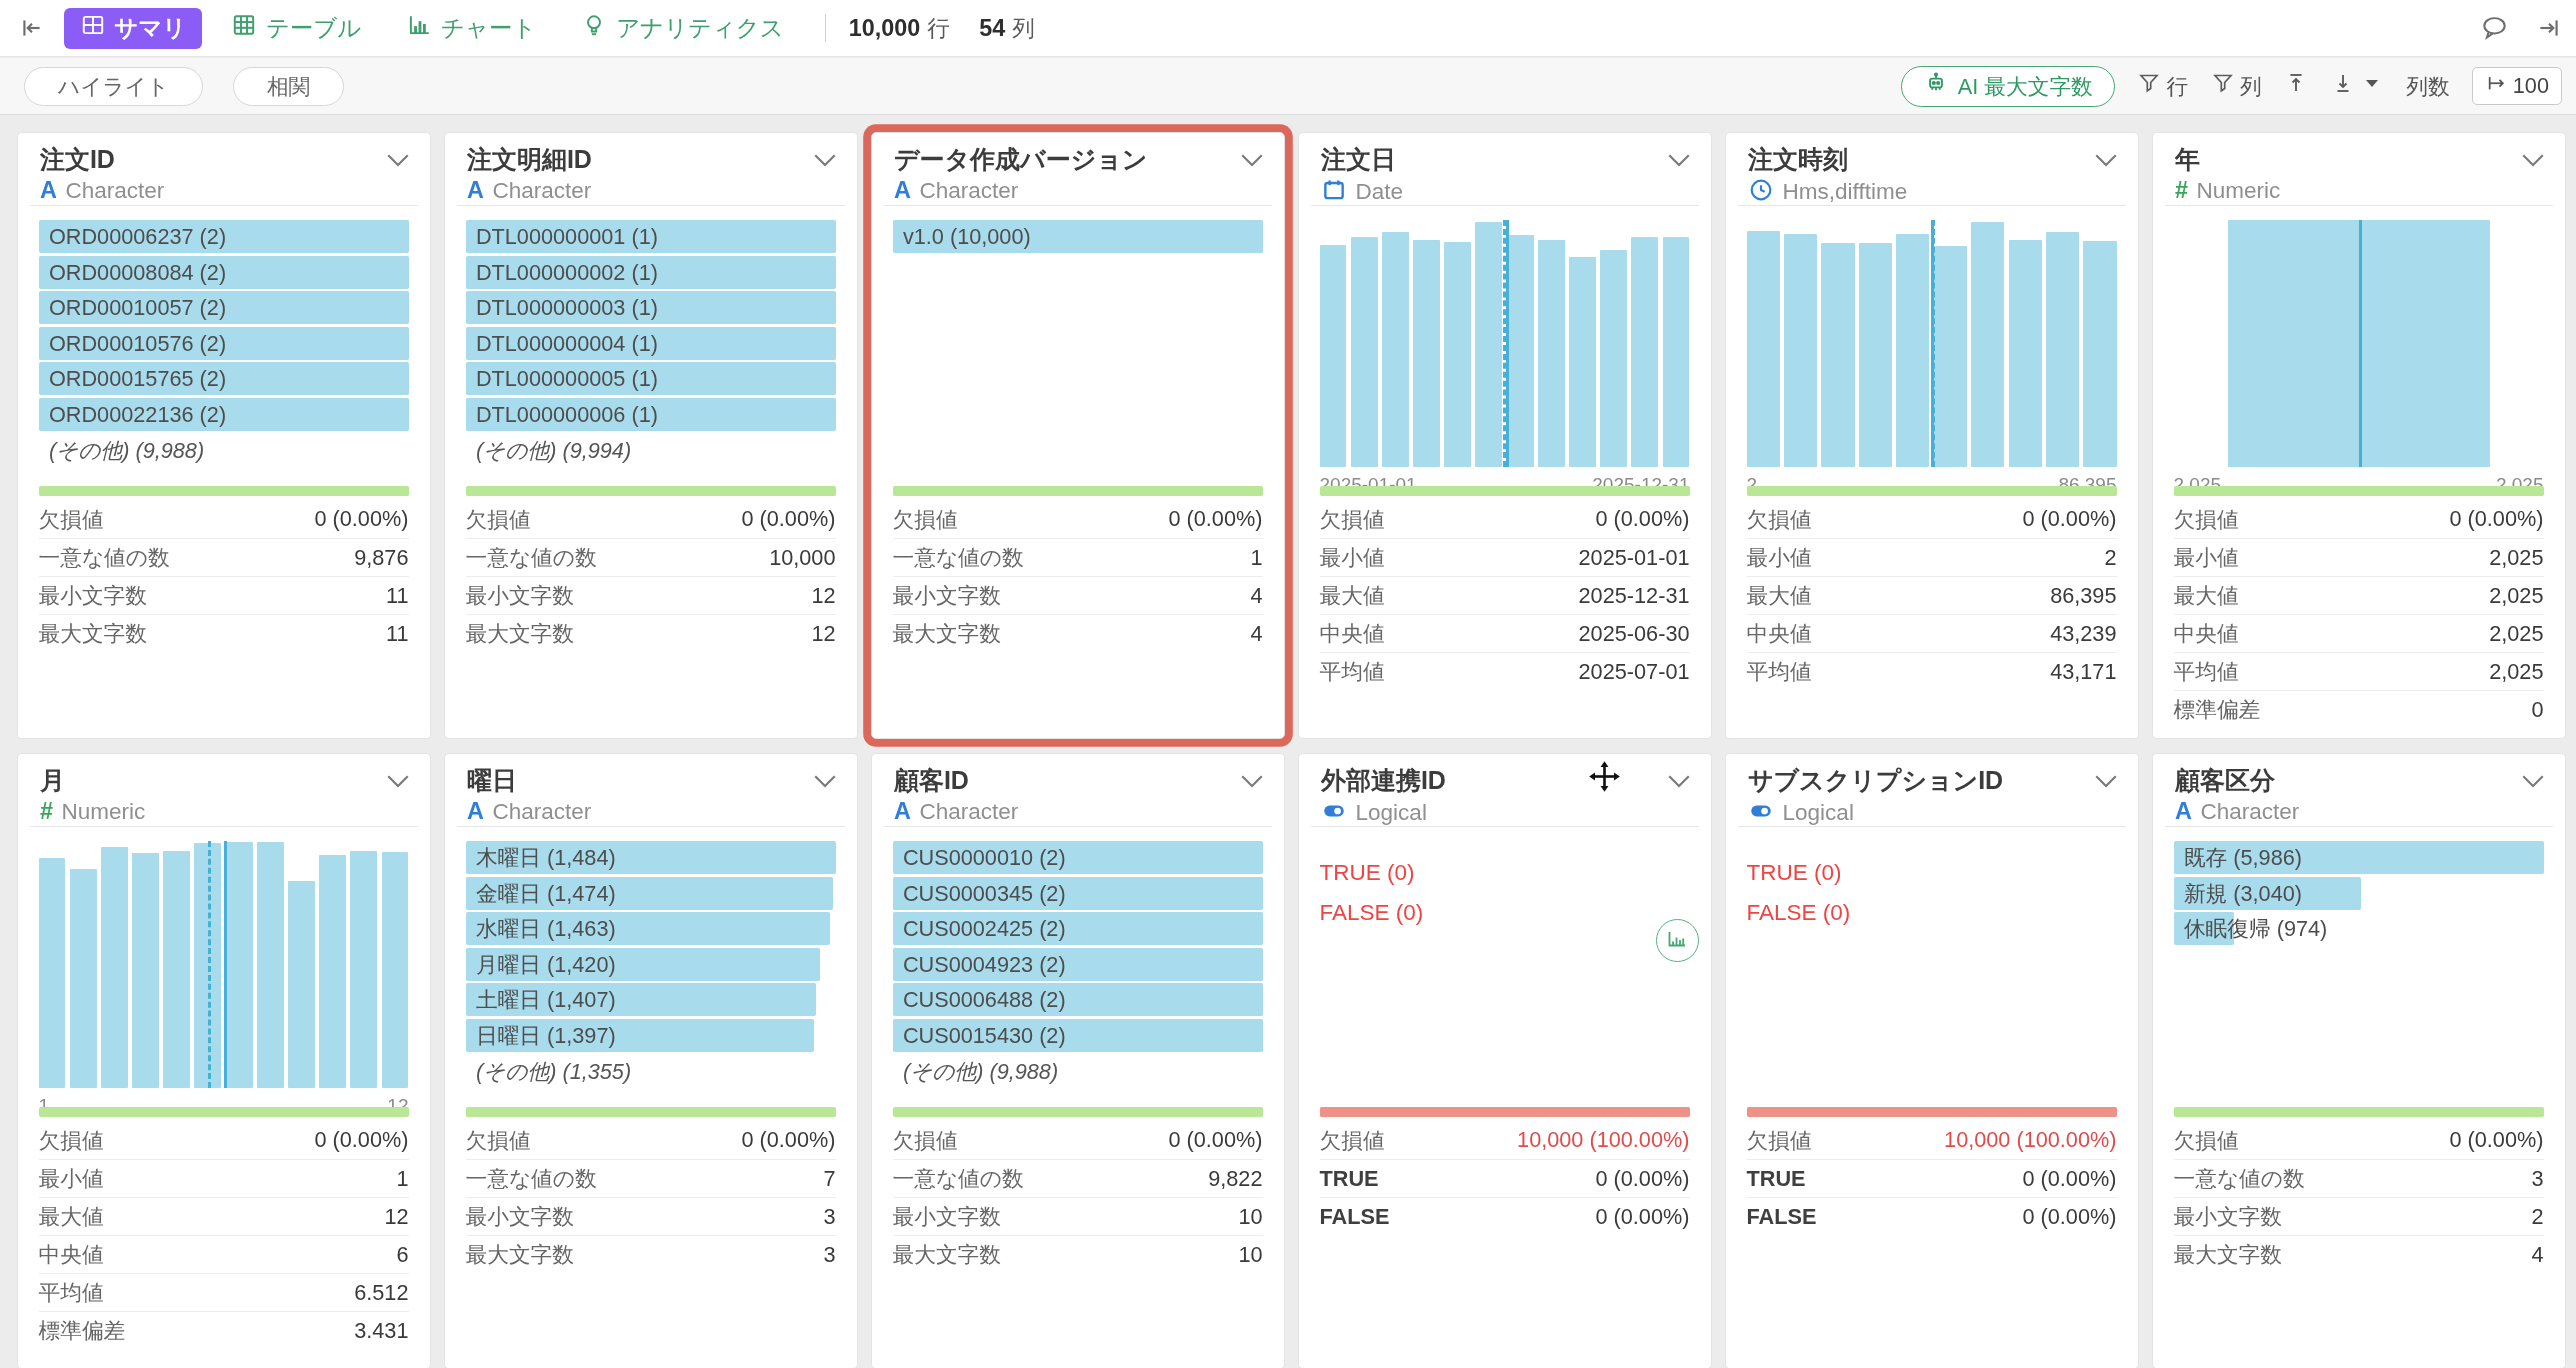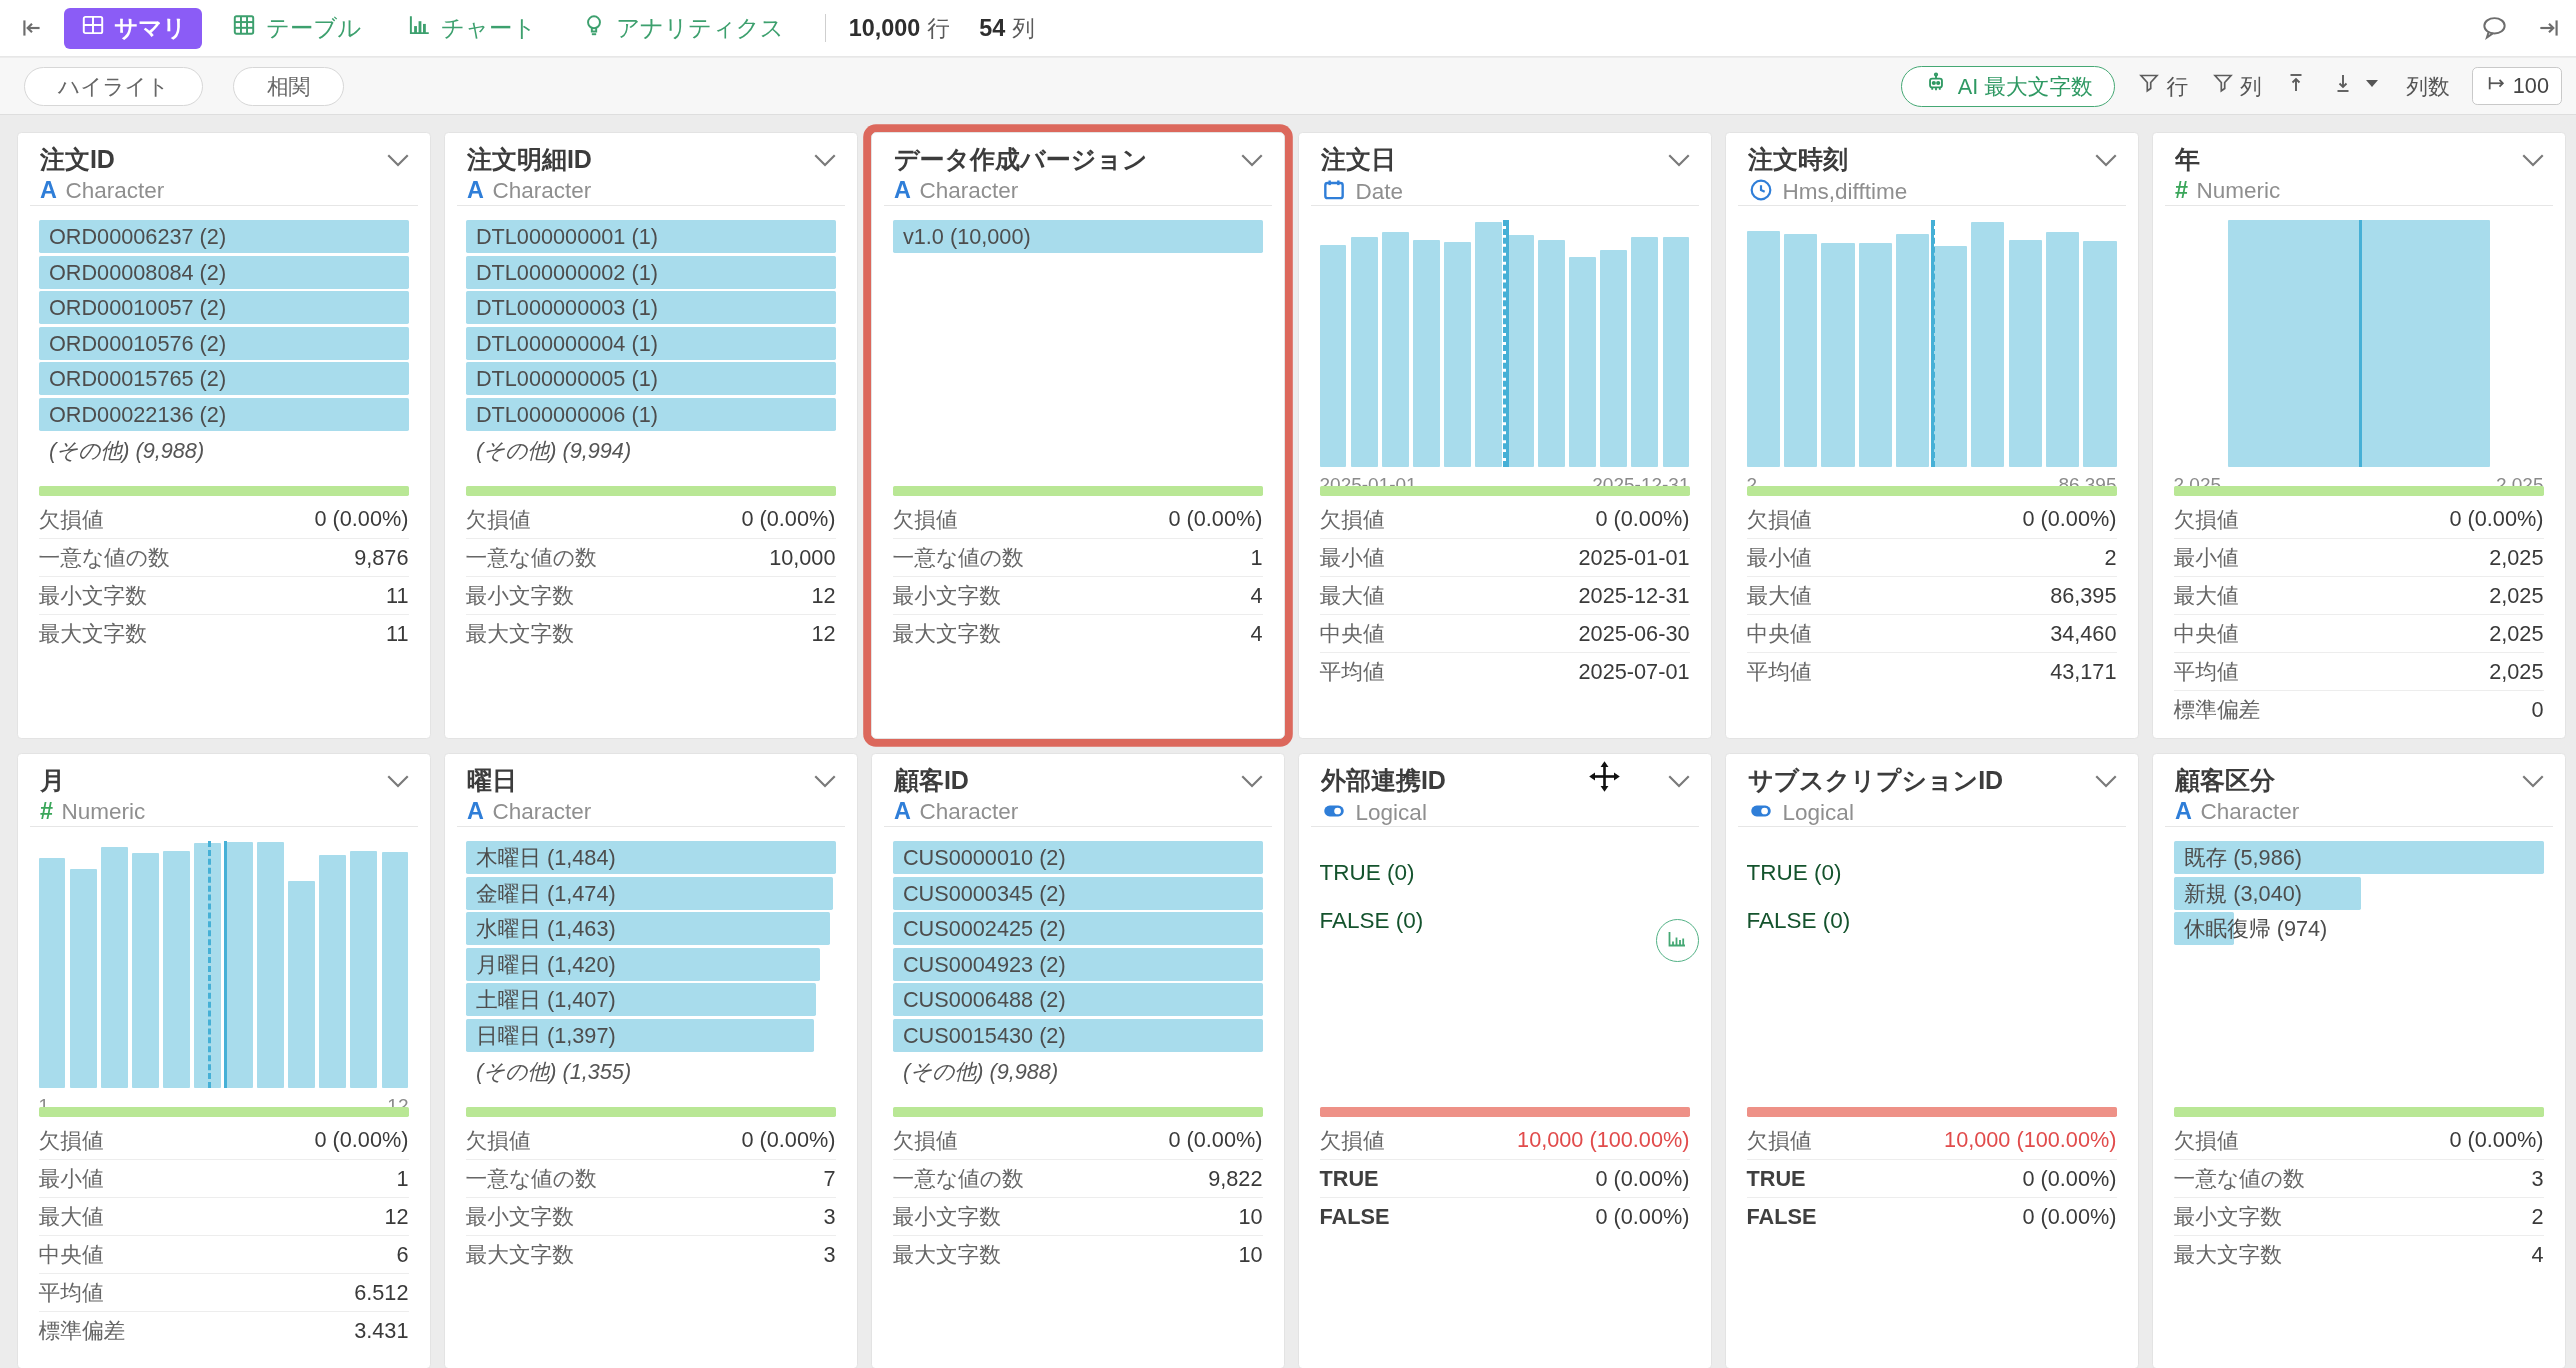--- a/index.html
+++ b/index.html
@@ -68,21 +68,21 @@
   .hist { position:relative; height:247px; display:flex; align-items:flex-end; gap:4.3px; }
   .hbar { flex:1; background:#a8dcec; border-radius:0.9px; }
   .hbar.abs { position:absolute; bottom:0; }
   .vline { position:absolute; bottom:0; top:0; width:0; }
   .vline.solid { border-left:3.5px solid #46b0d6; }
   .vline.dashed { border-left:3.5px dashed #46b0d6; }
   .axis { display:flex; justify-content:space-between; font-size:19px; color:#8a8a8a;
           margin-top:7px; }
 
   .logical-items { margin-top:12px; }
-  .logical-items div { font-size:22.5px; color:#14532d; line-height:40px;margin-top:8px; }
+  .logical-items div { font-size:22.5px; color:#ef4444; line-height:40px; }
   .chart-circle-btn { position:absolute; width:43px; height:43px; border:1.7px solid #52b185;
                       border-radius:50%; display:flex; align-items:center; justify-content:center;
                       color:#45a874; background:#fff; }
   .chart-circle-btn svg { width:24px; height:24px; }
 
   .meter { position:absolute; left:21px; right:21px; top:353px; height:9.5px; border-radius:1.7px; }
   .meter.green { background:#b9e795; } .meter.red { background:#ee9187; }
 
   .stats { position:absolute; left:21px; right:21px; top:367px; }
   .stat { display:flex; justify-content:space-between; align-items:center; height:38px;
@@ -501,21 +501,21 @@
         <div class="stat">
           <span class="sl">最小値</span>
           <span class="sv">2</span>
         </div>
         <div class="stat">
           <span class="sl">最大値</span>
           <span class="sv">86,395</span>
         </div>
         <div class="stat">
           <span class="sl">中央値</span>
-          <span class="sv">34,460</span>
+          <span class="sv">43,239</span>
         </div>
         <div class="stat">
           <span class="sl">平均値</span>
           <span class="sv">43,171</span>
         </div>
       </div>
   </div>
     <div class="card">
     <div class="card-hd">
       <div class="card-title">年</div>

